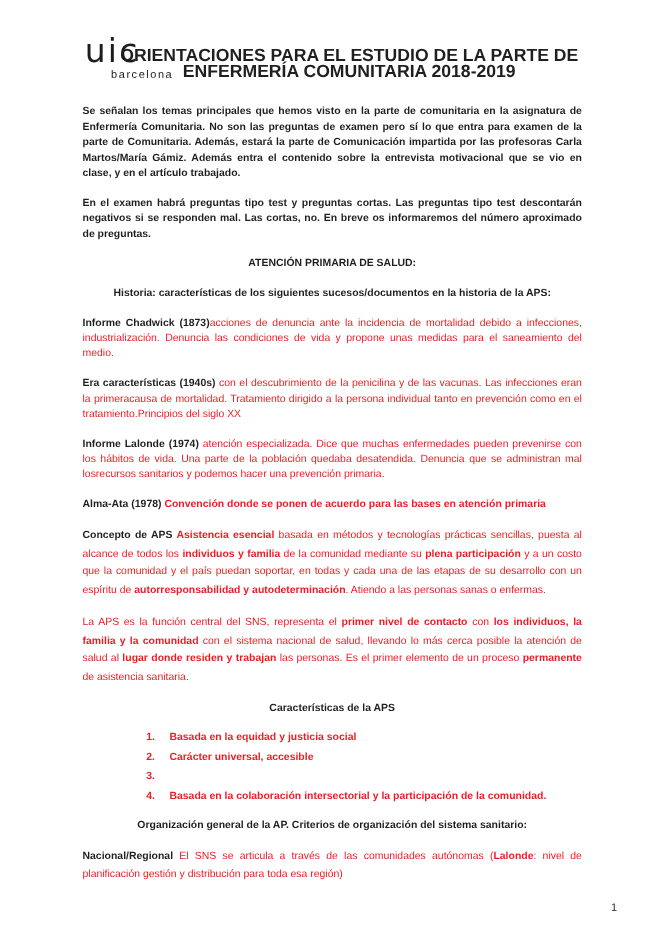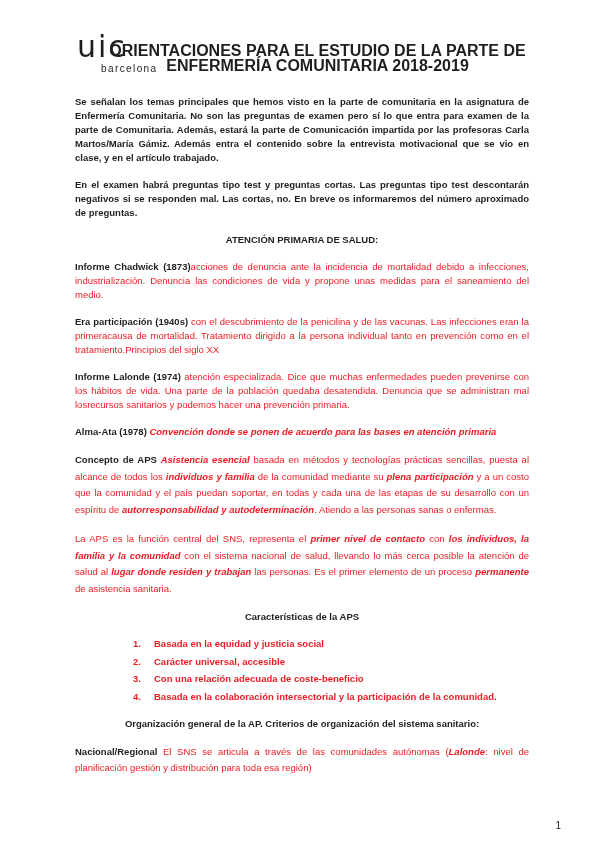--- a/index.html
+++ b/index.html
@@ -35,21 +35,21 @@
   
   .doc {
     position: absolute; left: 75px; top: 95px; width: 454px;
     font-size: 9.5px; line-height: 14px; color: #1f1f1f;
   }
   .doc p { margin: 0 0 13px 0; text-align: justify; }
   .doc p.heading { text-align: center; }
   .doc p.wide { line-height: 16.5px; }
   .s-b  { font-weight: bold; color: #1f1f1f; margin-top: 40px; }
   .s-r  { color: #ed1c24; }
-  .s-rb { color: #ed1c24; font-weight: bold; font-style: italic; }
+  .s-rb { color: #ed1c24; font-weight: bold; }
   
   .list { margin: 2px 0 14px 0; }
   .li-row {
     display: flex; color: #ed1c24; font-weight: bold;
     line-height: 13px; margin-bottom: 4.5px;
   }
   .li-num { flex: none; width: 21px; margin-left: 58px; }
   
   .page-number {
     position: absolute; right: 39px; bottom: 17px;
@@ -68,39 +68,39 @@
 
   <div class="doc-title">
     <div>ORIENTACIONES PARA EL ESTUDIO DE LA PARTE DE</div>
     <div>ENFERMERÍA COMUNITARIA 2018-2019</div>
   </div>
 
   <div class="doc" id="doc-body">
       <p><span class="s-b">Se señalan los temas principales que hemos visto en la parte de comunitaria en la asignatura de Enfermería Comunitaria. No son las preguntas de examen pero sí lo que entra para examen de la parte de Comunitaria. Además, estará la parte de Comunicación impartida por las profesoras Carla Martos/María Gámiz. Además entra el contenido sobre la entrevista motivacional que se vio en clase, y en el artículo trabajado.</span></p>
       <p><span class="s-b">En el examen habrá preguntas tipo test y preguntas cortas. Las preguntas tipo test descontarán negativos si se responden mal. Las cortas, no. En breve os informaremos del número aproximado de preguntas.</span></p>
       <p class="heading"><span class="s-b">ATENCIÓN PRIMARIA DE SALUD:</span></p>
+      <p class="heading"><span class="s-b">Historia: características de los siguientes sucesos/documentos en la historia de la APS:</span></p>
       <p><span class="s-b">Informe Chadwick (1873)</span><span class="s-r">acciones de denuncia ante la incidencia de mortalidad debido a infecciones, industrialización. Denuncia las condiciones de vida y propone unas medidas para el saneamiento del medio.</span></p>
-      <p><span class="s-b">Era participación (1940s)</span><span class="s-r"> con el descubrimiento de la penicilina y de las vacunas. Las infecciones eran la primeracausa de mortalidad. Tratamiento dirigido a la persona individual tanto en prevención como en el tratamiento.Principios del siglo XX</span></p>
+      <p><span class="s-b">Era características (1940s)</span><span class="s-r"> con el descubrimiento de la penicilina y de las vacunas. Las infecciones eran la primeracausa de mortalidad. Tratamiento dirigido a la persona individual tanto en prevención como en el tratamiento.Principios del siglo XX</span></p>
       <p><span class="s-b">Informe Lalonde (1974)</span><span class="s-r"> atención especializada. Dice que muchas enfermedades pueden prevenirse con los hábitos de vida. Una parte de la población quedaba desatendida. Denuncia que se administran mal losrecursos sanitarios y podemos hacer una prevención primaria.</span></p>
       <p><span class="s-b">Alma-Ata (1978)</span><span class="s-rb"> Convención donde se ponen de acuerdo para las bases en atención primaria</span></p>
       <p class="wide"><span class="s-b">Concepto de APS </span><span class="s-rb">Asistencia esencial </span><span class="s-r">basada en métodos y tecnologías prácticas sencillas, puesta al alcance de todos los </span><span class="s-rb">individuos y familia</span><span class="s-r"> de la comunidad mediante su </span><span class="s-rb">plena participación</span><span class="s-r"> y a un costo que la comunidad y el país puedan soportar, en todas y cada una de las etapas de su desarrollo con un espíritu de </span><span class="s-rb">autorresponsabilidad y autodeterminación</span><span class="s-r">. Atiendo a las personas sanas o enfermas.</span></p>
       <p class="wide"><span class="s-r">La APS es la función central del SNS, representa el </span><span class="s-rb">primer nivel de contacto</span><span class="s-r"> con </span><span class="s-rb">los individuos, la familia y la comunidad</span><span class="s-r"> con el sistema nacional de salud, llevando lo más cerca posible la atención de salud al </span><span class="s-rb">lugar donde residen y trabajan</span><span class="s-r"> las personas. Es el primer elemento de un proceso </span><span class="s-rb">permanente</span><span class="s-r"> de asistencia sanitaria.</span></p>
       <p class="heading"><span class="s-b">Características de la APS</span></p>
       <div class="list">
         <div class="li-row">
           <span class="li-num">1.</span>
           <span class="li-text">Basada en la equidad y justicia social</span>
         </div>
         <div class="li-row">
           <span class="li-num">2.</span>
           <span class="li-text">Carácter universal, accesible</span>
         </div>
         <div class="li-row">
           <span class="li-num">3.</span>
-          <span class="li-text">Con una relación adecuada de coste-beneficio</span>
         </div>
         <div class="li-row">
           <span class="li-num">4.</span>
           <span class="li-text">Basada en la colaboración intersectorial y la participación de la comunidad.</span>
         </div>
       </div>
       <p class="heading"><span class="s-b">Organización general de la AP. Criterios de organización del sistema sanitario:</span></p>
       <p class="wide"><span class="s-b">Nacional/Regional </span><span class="s-r">El SNS se articula a través de las comunidades autónomas (</span><span class="s-rb">Lalonde</span><span class="s-r">: nivel de planificación gestión y distribución para toda esa región)</span></p>
     </div>
 

